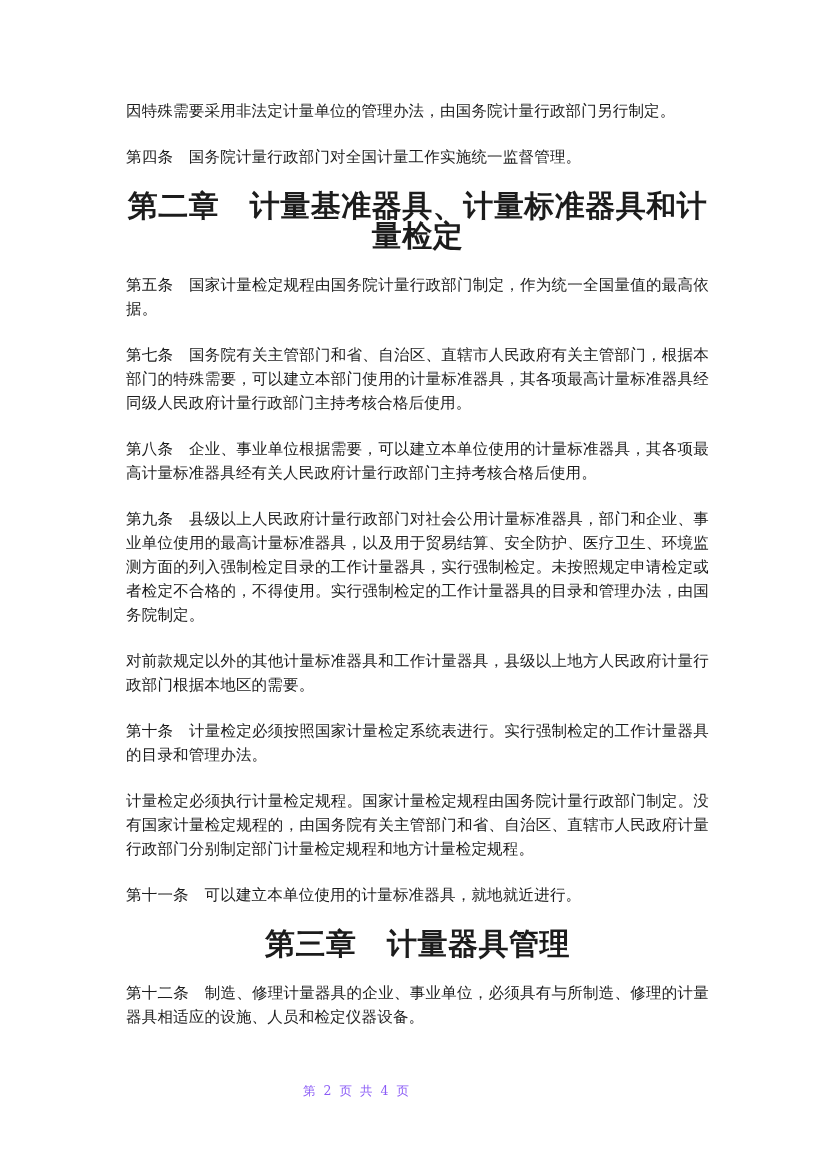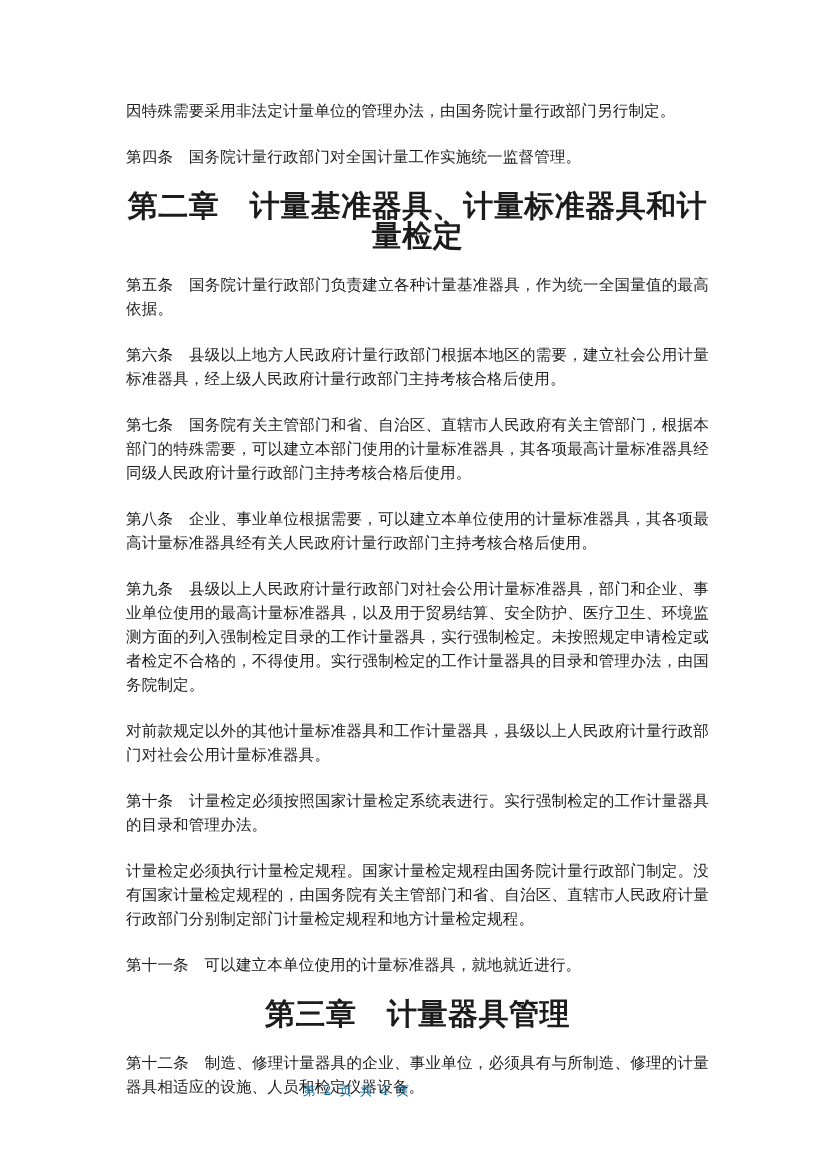--- a/index.html
+++ b/index.html
@@ -41,37 +41,36 @@
   }
   .footer {
     position: absolute;
     left: 0;
     right: 0;
     top: 1083px;
     text-align: center;
     font-size: 12.5px;
     line-height: 15px;
     letter-spacing: 2px;
-    color: #0369a1;
+    color: #8b5cf6;
   }
 </style>
 </head>
 <body>
 
 <div class="page">
   <div class="content">
     <p class="body">因特殊需要采用非法定计量单位的管理办法，由国务院计量行政部门另行制定。</p>
     <p class="body">第四条　国务院计量行政部门对全国计量工作实施统一监督管理。</p>
     <h2 class="chapter">第二章　计量基准器具、计量标准器具和计量检定</h2>
-    <p class="body">第五条　国务院计量行政部门负责建立各种计量基准器具，作为统一全国量值的最高依据。</p>
-    <p class="body">第六条　县级以上地方人民政府计量行政部门根据本地区的需要，建立社会公用计量标准器具，经上级人民政府计量行政部门主持考核合格后使用。</p>
+    <p class="body">第五条　国家计量检定规程由国务院计量行政部门制定，作为统一全国量值的最高依据。</p>
     <p class="body">第七条　国务院有关主管部门和省、自治区、直辖市人民政府有关主管部门，根据本部门的特殊需要，可以建立本部门使用的计量标准器具，其各项最高计量标准器具经同级人民政府计量行政部门主持考核合格后使用。</p>
     <p class="body">第八条　企业、事业单位根据需要，可以建立本单位使用的计量标准器具，其各项最高计量标准器具经有关人民政府计量行政部门主持考核合格后使用。</p>
     <p class="body">第九条　县级以上人民政府计量行政部门对社会公用计量标准器具，部门和企业、事业单位使用的最高计量标准器具，以及用于贸易结算、安全防护、医疗卫生、环境监测方面的列入强制检定目录的工作计量器具，实行强制检定。未按照规定申请检定或者检定不合格的，不得使用。实行强制检定的工作计量器具的目录和管理办法，由国务院制定。</p>
-    <p class="body">对前款规定以外的其他计量标准器具和工作计量器具，县级以上人民政府计量行政部门对社会公用计量标准器具。</p>
+    <p class="body">对前款规定以外的其他计量标准器具和工作计量器具，县级以上地方人民政府计量行政部门根据本地区的需要。</p>
     <p class="body">第十条　计量检定必须按照国家计量检定系统表进行。实行强制检定的工作计量器具的目录和管理办法。</p>
     <p class="body">计量检定必须执行计量检定规程。国家计量检定规程由国务院计量行政部门制定。没有国家计量检定规程的，由国务院有关主管部门和省、自治区、直辖市人民政府计量行政部门分别制定部门计量检定规程和地方计量检定规程。</p>
     <p class="body">第十一条　可以建立本单位使用的计量标准器具，就地就近进行。</p>
     <h2 class="chapter">第三章　计量器具管理</h2>
     <p class="body">第十二条　制造、修理计量器具的企业、事业单位，必须具有与所制造、修理的计量器具相适应的设施、人员和检定仪器设备。</p>
   </div>
   <div class="footer">第 2 页 共 4 页</div>
 </div>
 
 </body></html>

